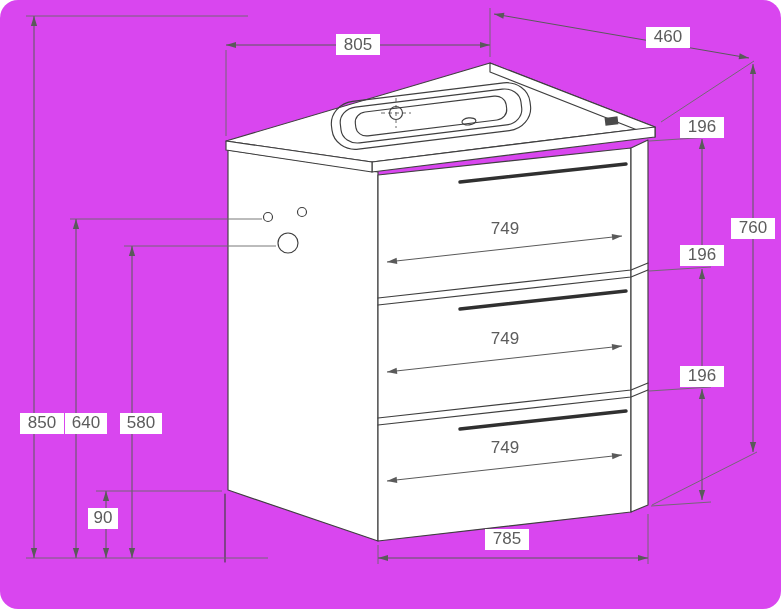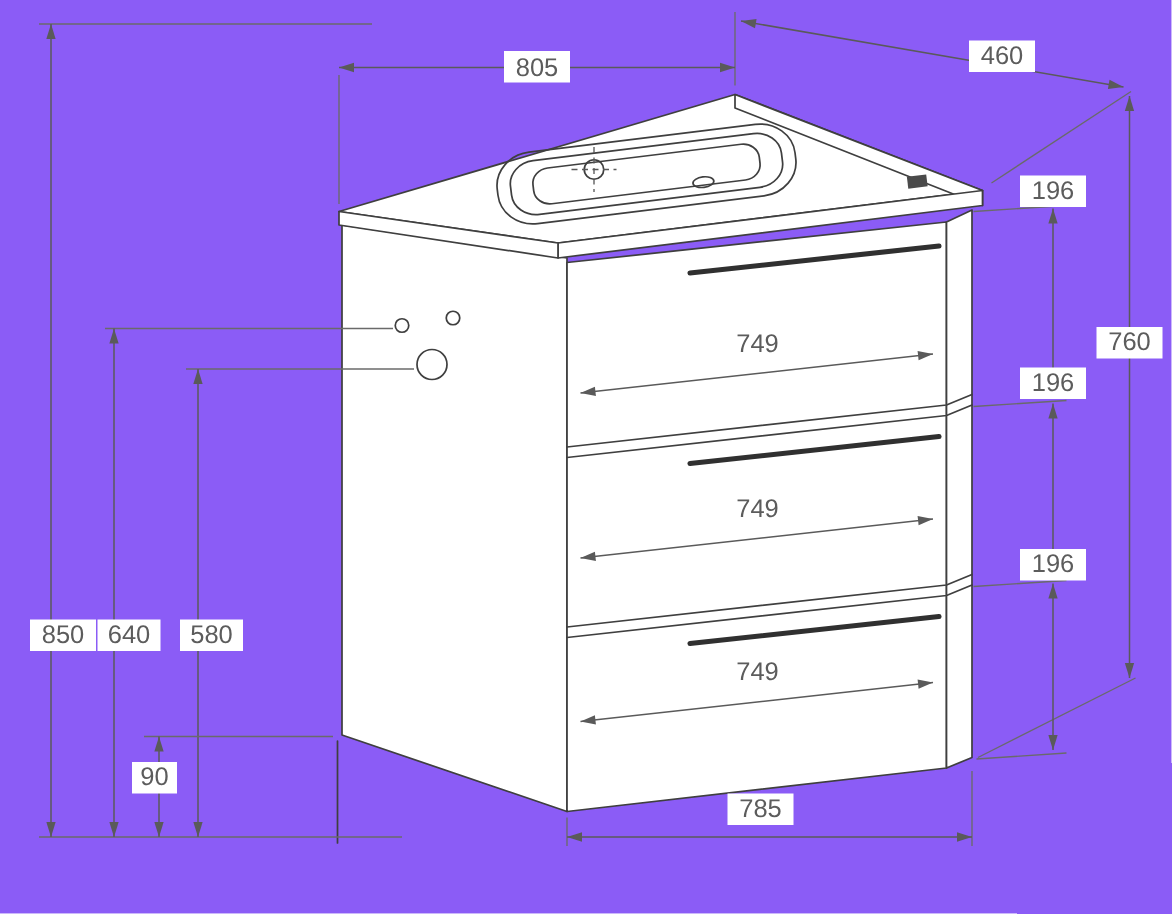--- a/index.html
+++ b/index.html
@@ -1,18 +1,18 @@
 <!DOCTYPE html>
 <html><head>
 <meta charset="utf-8">
 <style>
   html,body{margin:0;padding:0;background:#ffffff;}
   .canvas{
-    position:relative;width:781px;height:609px;background:#8b5cf6;
-    font-family:"Liberation Sans", sans-serif;overflow:hidden;
+    position:relative;width:781px;height:609px;background:#d946ef;
+    font-family:"Liberation Sans", sans-serif;overflow:hidden;border-radius:18px;
   }
   svg{position:absolute;left:0;top:0;}
   .ln{stroke:#3f3f3f;stroke-width:1.15;fill:#ffffff;stroke-linejoin:round;}
   .lnf{stroke:#3f3f3f;stroke-width:1.15;fill:none;stroke-linejoin:round;stroke-linecap:round;}
   .handle{stroke:#303030;stroke-width:3.4;fill:none;stroke-linecap:round;}
   .dim{stroke:#5a5a5a;stroke-width:1;fill:none;}
   .ext{stroke:#6a6a6a;stroke-width:0.9;fill:none;}
   .dash{stroke:#5a5a5a;stroke-width:0.9;fill:none;stroke-dasharray:4 3;}
   .lblbg{fill:#ffffff;stroke:none;}
   .dimtxt{font-family:"Liberation Sans", sans-serif;font-size:17px;fill:#5c5c5c;

